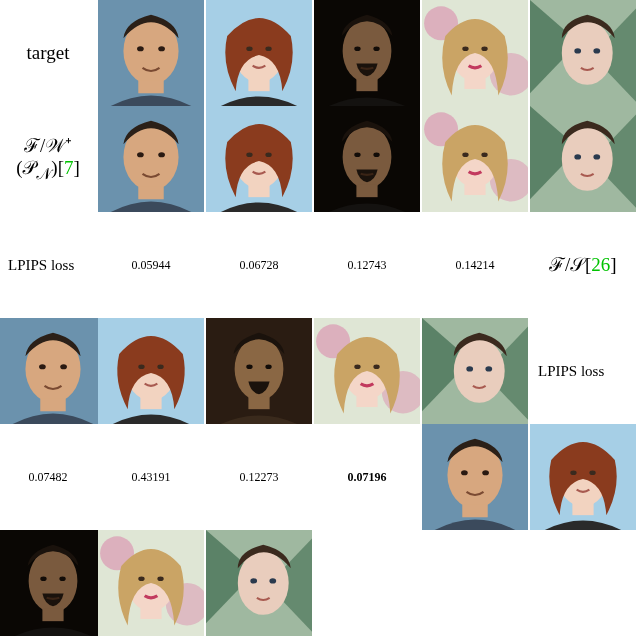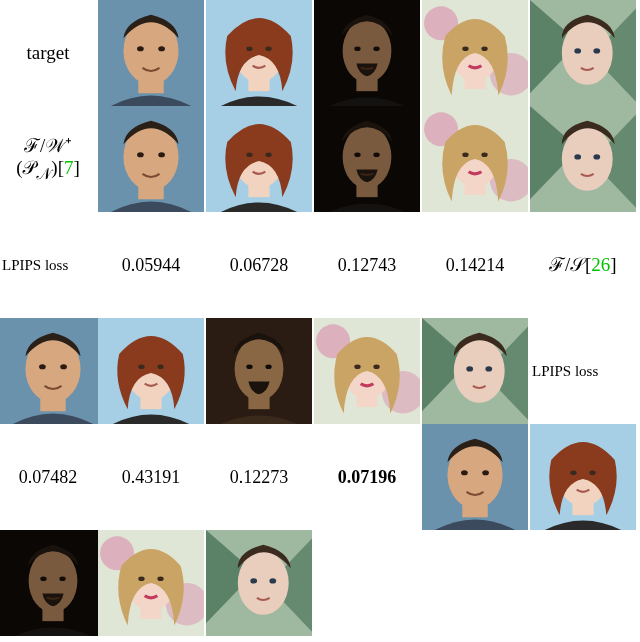--- a/index.html
+++ b/index.html
@@ -31,28 +31,28 @@
     display: flex;
     align-items: center;
     justify-content: center;
     position: relative;
     overflow: hidden;
   }
   .face svg { width: 100%; height: 100%; display: block; }
   .grid .metric-label {
     font-size: 15px;
     text-align: left;
-    padding-left: 2px;
+    padding-left: 8px;
     font-family: 'Times New Roman', Times, serif;
     height: 22px;
     display:flex;align-items:center;
   }
   .grid .metric-val {
     text-align: left;
-    font-size: 18px;
+    font-size: 12px;
     font-family: 'Times New Roman', Times, serif;
     height:22px;
     display:flex;align-items:center;justify-content:center;
   }
   .bold { font-weight: bold; }
   .row-h-img { height:106px; }
   .row-h-metric { height:22px !important; }
 </style>
 </head>
 <body>

